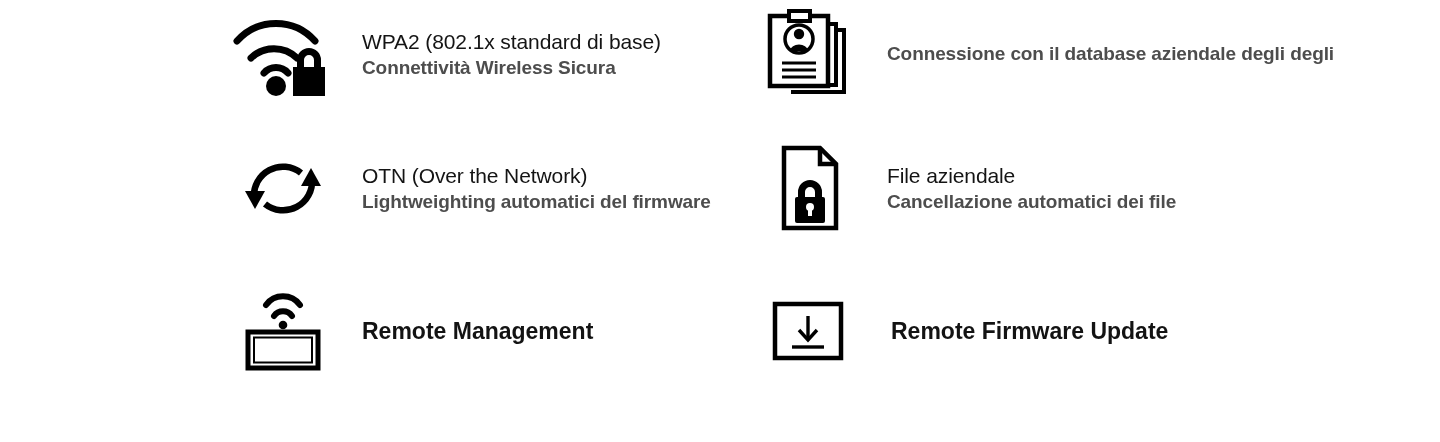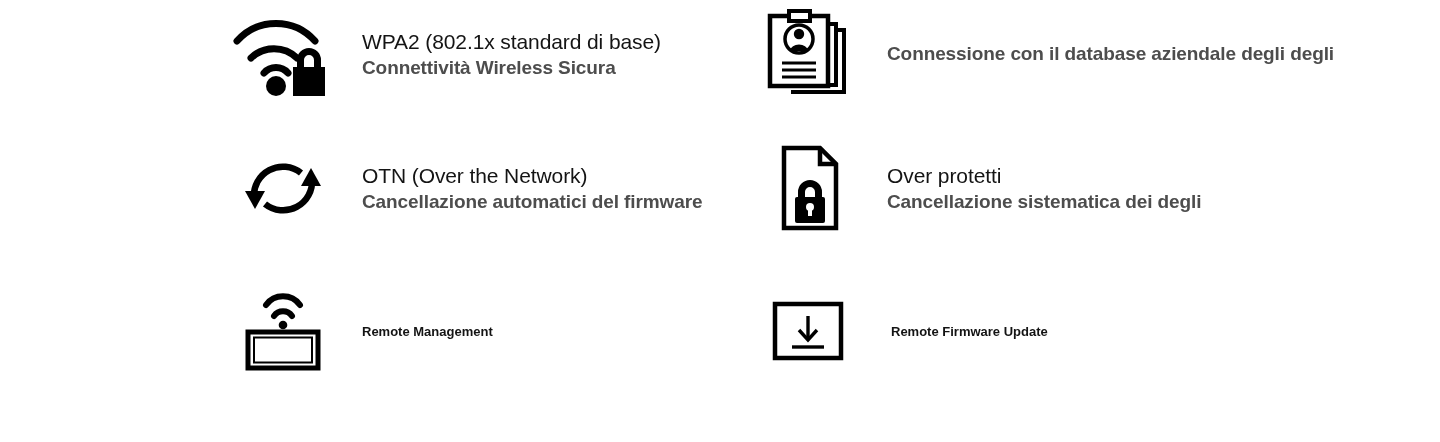--- a/index.html
+++ b/index.html
@@ -64,21 +64,21 @@
     line-height: 26px;
     color: #4d4d4d;
     font-weight: 700;
     letter-spacing: -0.1px;
     white-space: nowrap;
     margin-top: 0;
   }
   
   .feature-title.strong {
     font-weight: 700;
-    font-size: 13px;
+    font-size: 23px;
     color: #131313;
     letter-spacing: 0px;
   }
   .row-3.col-right .text-slot { padding-left: 28px; }
 
   svg { display: block; }
 </style>
 </head>
 <body>
 
@@ -137,39 +137,39 @@
         <g fill="none" stroke="#000000" stroke-width="6.5" stroke-linecap="butt">
           <path d="M16 52 A 29 29 0 0 1 63 27"></path>
           <path d="M74 33 A 29 29 0 0 1 27 58"></path>
         </g>
         <polygon points="7,45 27,45 17,63" fill="#000000"></polygon>
         <polygon points="83,40 63,40 73,22" fill="#000000"></polygon>
       </svg>
     </div>
     <div class="text-slot">
       <div class="feature-title">OTN (Over the Network)</div>
-      <div class="feature-subtitle">Cancellazione automatici del firmware</div>
+      <div class="feature-subtitle">Lightweighting automatici del firmware</div>
     </div>
   </div>
 
   <div class="feature-item col-right row-2">
     <div class="icon-slot">
       <svg width="80" height="92" viewBox="0 0 80 92">
         <path d="M16 6 H 52 L 68 22 V 86 H 16 Z" fill="#ffffff" stroke="#000000" stroke-width="4.5" stroke-linejoin="miter"></path>
         <path d="M52 6 V 22 H 68" fill="none" stroke="#000000" stroke-width="4.5" stroke-linejoin="miter"></path>
 
         <path d="M30 50 a 12 12 0 0 1 24 0 v 8 h -7 v -8 a 5 5 0 0 0 -10 0 v 8 h -7 z" fill="#000000"></path>
         <rect x="27" y="55" width="30" height="26" rx="2" fill="#000000"></rect>
         <circle cx="42" cy="65" r="4" fill="#ffffff"></circle>
         <rect x="40" y="65" width="4" height="9" fill="#ffffff"></rect>
       </svg>
     </div>
     <div class="text-slot">
-      <div class="feature-title">Over protetti</div>
-      <div class="feature-subtitle">Cancellazione sistematica dei degli</div>
+      <div class="feature-title">File aziendale</div>
+      <div class="feature-subtitle">Cancellazione automatici dei file</div>
     </div>
   </div>
 
   <div class="feature-item col-left row-3">
     <div class="icon-slot">
       <svg width="90" height="80" viewBox="0 0 90 80">
         <g fill="none" stroke="#000000" stroke-linecap="round">
           <path d="M28 14 A 21 21 0 0 1 62 14" stroke-width="6"></path>
           <path d="M36 25 A 11 11 0 0 1 54 25" stroke-width="6"></path>
         </g>

